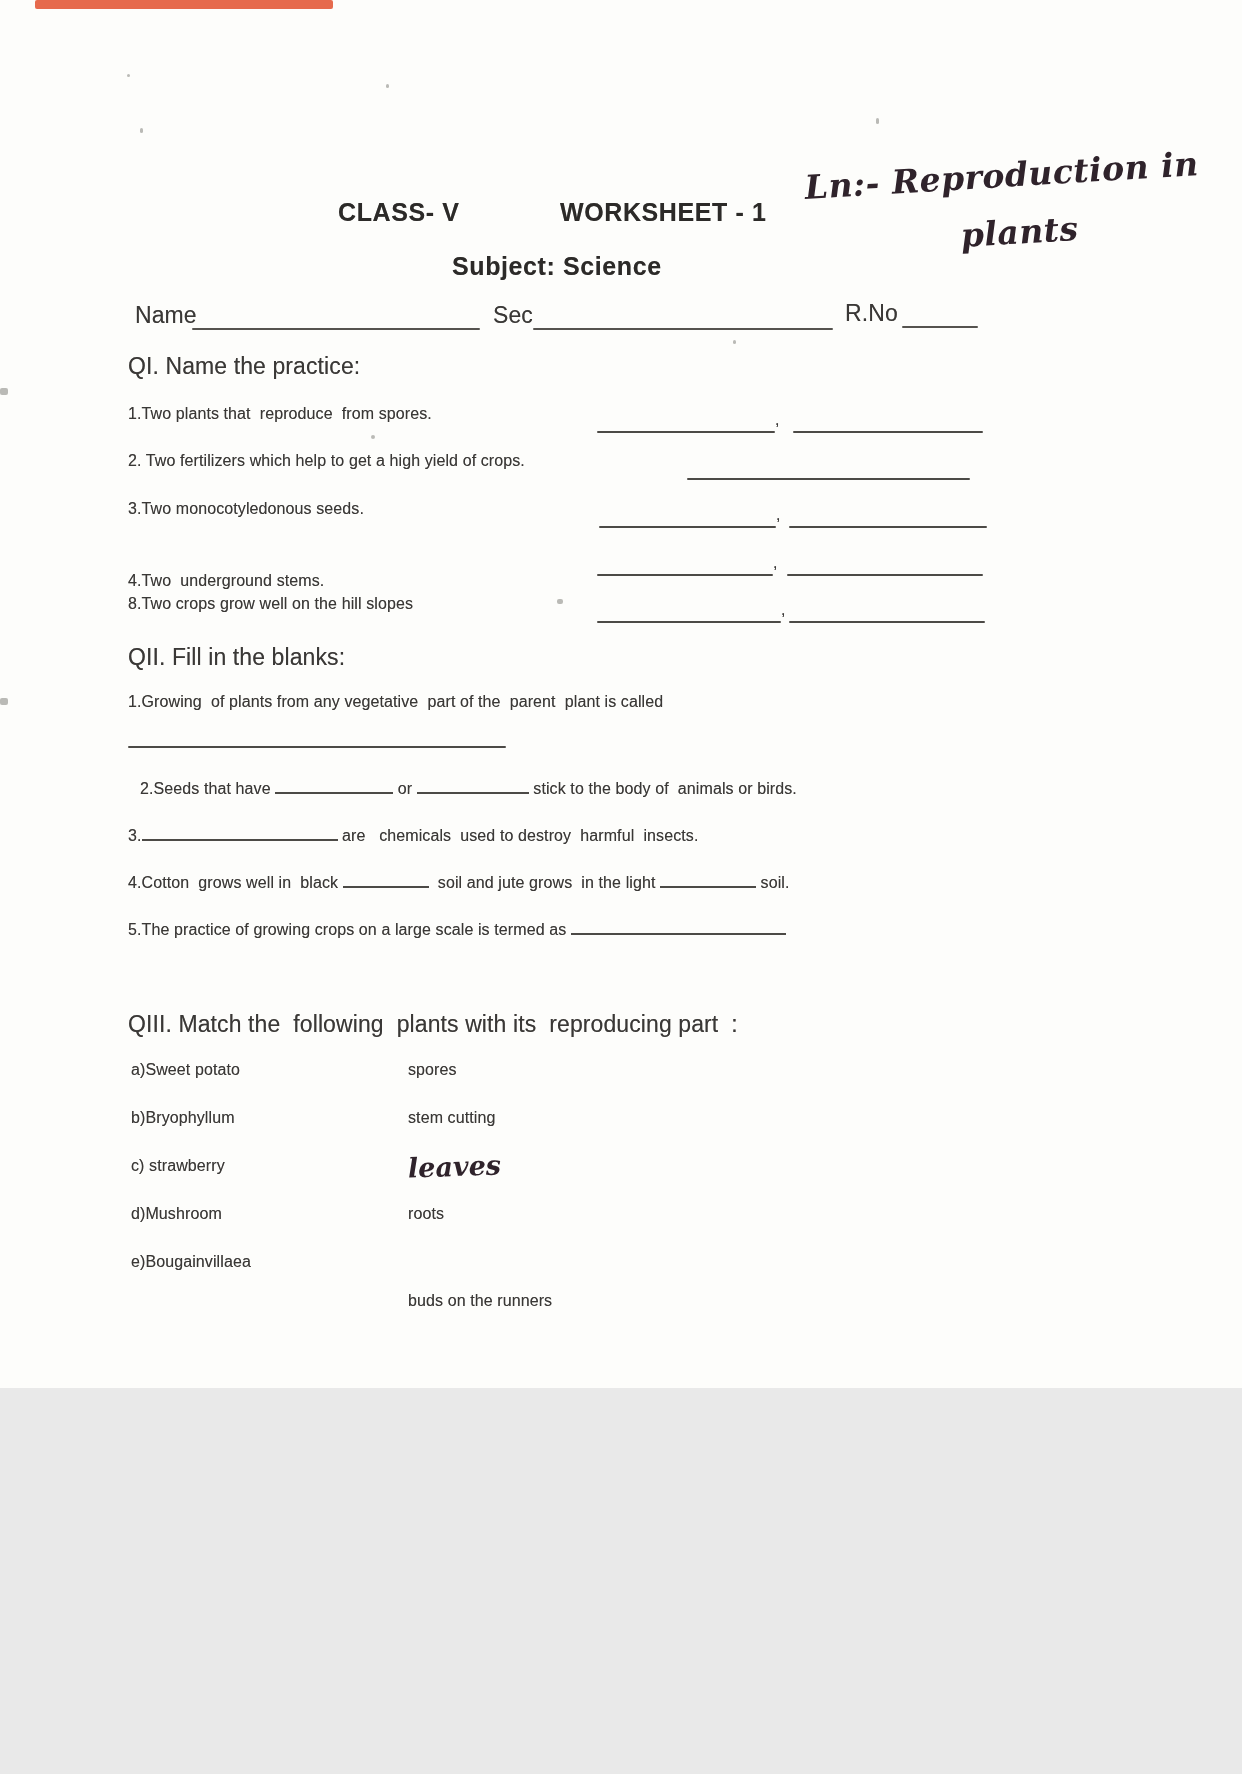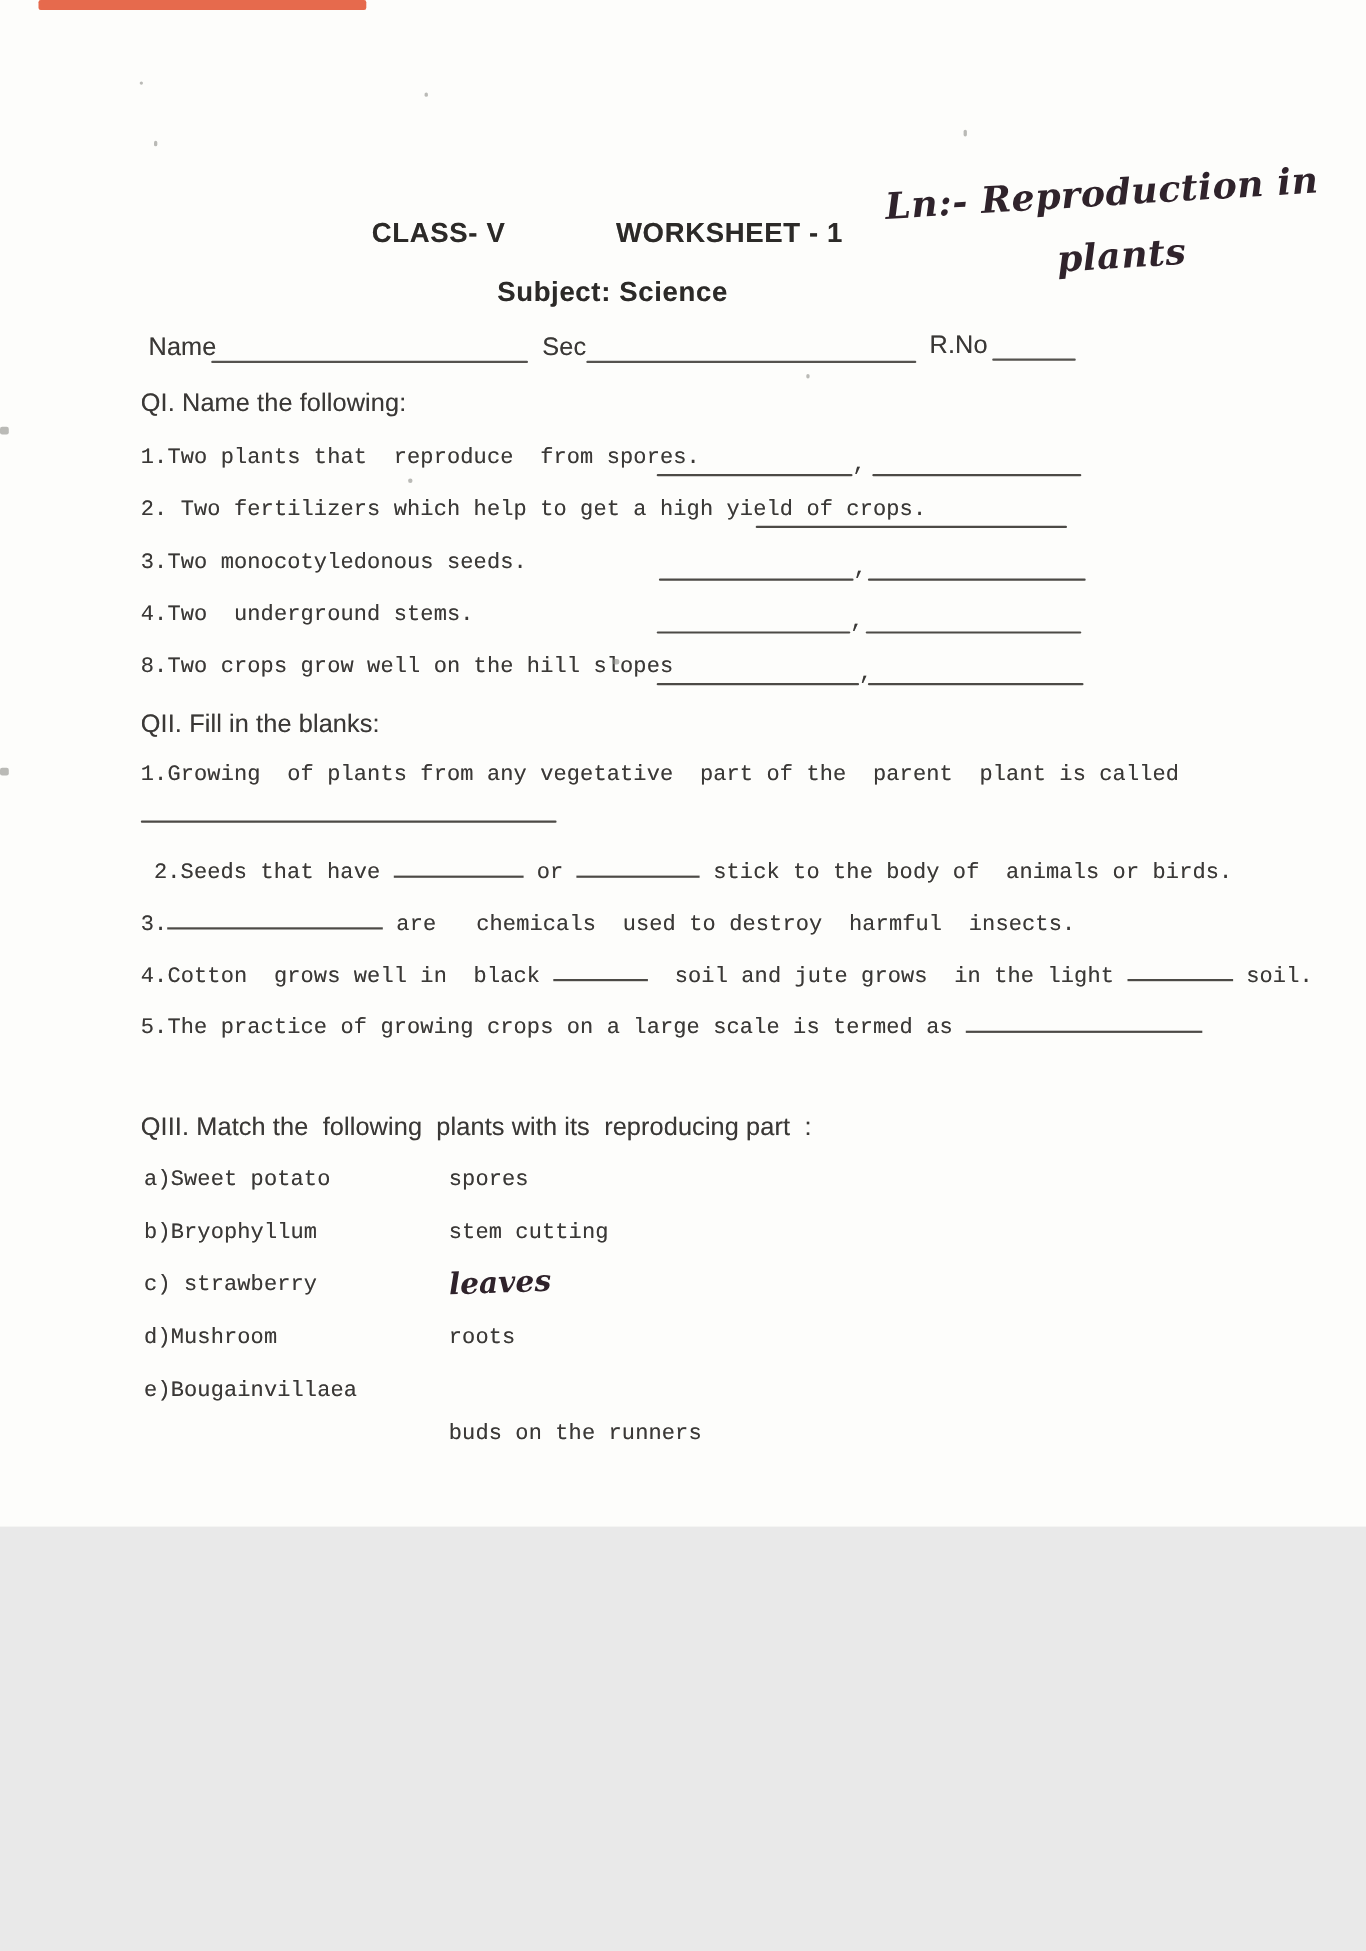--- a/index.html
+++ b/index.html
@@ -21,22 +21,22 @@
   .hw-small{
     font-family:"DejaVu Serif","Liberation Serif",serif;font-style:italic;
     font-weight:bold;font-size:27px;transform:rotate(-2deg);
   }
   .uline{position:absolute;height:2px;background:#55534f;border-radius:1px;}
   .blankline{position:absolute;height:2px;background:#4c4a46;border-radius:1px;}
   .blank{
     display:inline-block;height:1.02em;vertical-align:baseline;
     border-bottom:2px solid #4c4a46;
   }
-  .line{position:absolute;white-space:pre;font-size:20px;letter-spacing:.1px;
-    text-shadow:0 0 .6px rgba(58,56,54,.5);font-family:Liberation Mono, monospace;}
+  .line{position:absolute;white-space:pre;font-size:16px;letter-spacing:.1px;
+    text-shadow:0 0 .6px rgba(58,56,54,.5);}
   .speck{position:absolute;background:#8d8d88;border-radius:2px;opacity:.6;}
   .topbar{position:absolute;border-radius:2px;}
   .botstrip{position:absolute;}
 </style>
 </head>
 <body>
 
 <div class="page">
 
   <div class="topbar" id="topbar" style="left: 35px; top: 0px; width: 298px; height: 9px; opacity: 0.85; background: rgb(226, 80, 46);"></div>
@@ -49,36 +49,36 @@
   <span class="abs hw" id="hw2" style="left: 962px; top: 216px; color: rgb(47, 35, 43);">plants</span>
   <span class="abs txt bold title" style="left:452px;top:252px;">Subject: Science</span>
 
   <span class="abs txt" style="left:135px;top:302px;">Name</span>
   <div class="uline" style="left:192px;top:328px;width:288px;"></div>
   <span class="abs txt" style="left:493px;top:302px;">Sec</span>
   <div class="uline" style="left:533px;top:328px;width:300px;"></div>
   <span class="abs txt" style="left:845px;top:300px;">R.No</span>
   <div class="uline" style="left:902px;top:326px;width:76px;"></div>
 
-  <span class="abs txt" style="left:128px;top:353px;">QI. Name the following:</span>
+  <span class="abs txt" style="left:128px;top:353px;">QI. Name the practice:</span>
   <span class="abs txt" style="left:128px;top:644px;">QII. Fill in the blanks:</span>
   <span class="abs txt" style="left:128px;top:1011px;">QIII. Match the  following  plants with its  reproducing part  :</span>
 
   <div id="q1-items">
       <span class="line" style="left: 128px; top: 405px;">1.Two plants that  reproduce  from spores.</span>
       <div class="blankline" style="left: 597px; top: 431px; width: 178px;"></div>
       <div class="blankline" style="left: 793px; top: 431px; width: 190px;"></div>
       <span class="line" style="left: 775px; top: 411px;">,</span>
       <span class="line" style="left: 128px; top: 452px;">2. Two fertilizers which help to get a high yield of crops.</span>
       <div class="blankline" style="left: 687px; top: 478px; width: 283px;"></div>
       <span class="line" style="left: 128px; top: 500px;">3.Two monocotyledonous seeds.</span>
       <div class="blankline" style="left: 599px; top: 526px; width: 177px;"></div>
       <div class="blankline" style="left: 789px; top: 526px; width: 198px;"></div>
       <span class="line" style="left: 776px; top: 506px;">,</span>
-      <span class="line" style="left: 128px; top: 548px;">4.Two  underground stems.</span>
+      <span class="line" style="left: 128px; top: 572px;">4.Two  underground stems.</span>
       <div class="blankline" style="left: 597px; top: 574px; width: 176px;"></div>
       <div class="blankline" style="left: 787px; top: 574px; width: 196px;"></div>
       <span class="line" style="left: 773px; top: 554px;">,</span>
       <span class="line" style="left: 128px; top: 595px;">8.Two crops grow well on the hill slopes</span>
       <div class="blankline" style="left: 597px; top: 621px; width: 184px;"></div>
       <div class="blankline" style="left: 789px; top: 621px; width: 196px;"></div>
       <span class="line" style="left: 781px; top: 601px;">,</span>
       <div class="speck" style="left: 557px; top: 599px; width: 6px; height: 5px;"></div>
     </div>
   <div id="q2-items">

